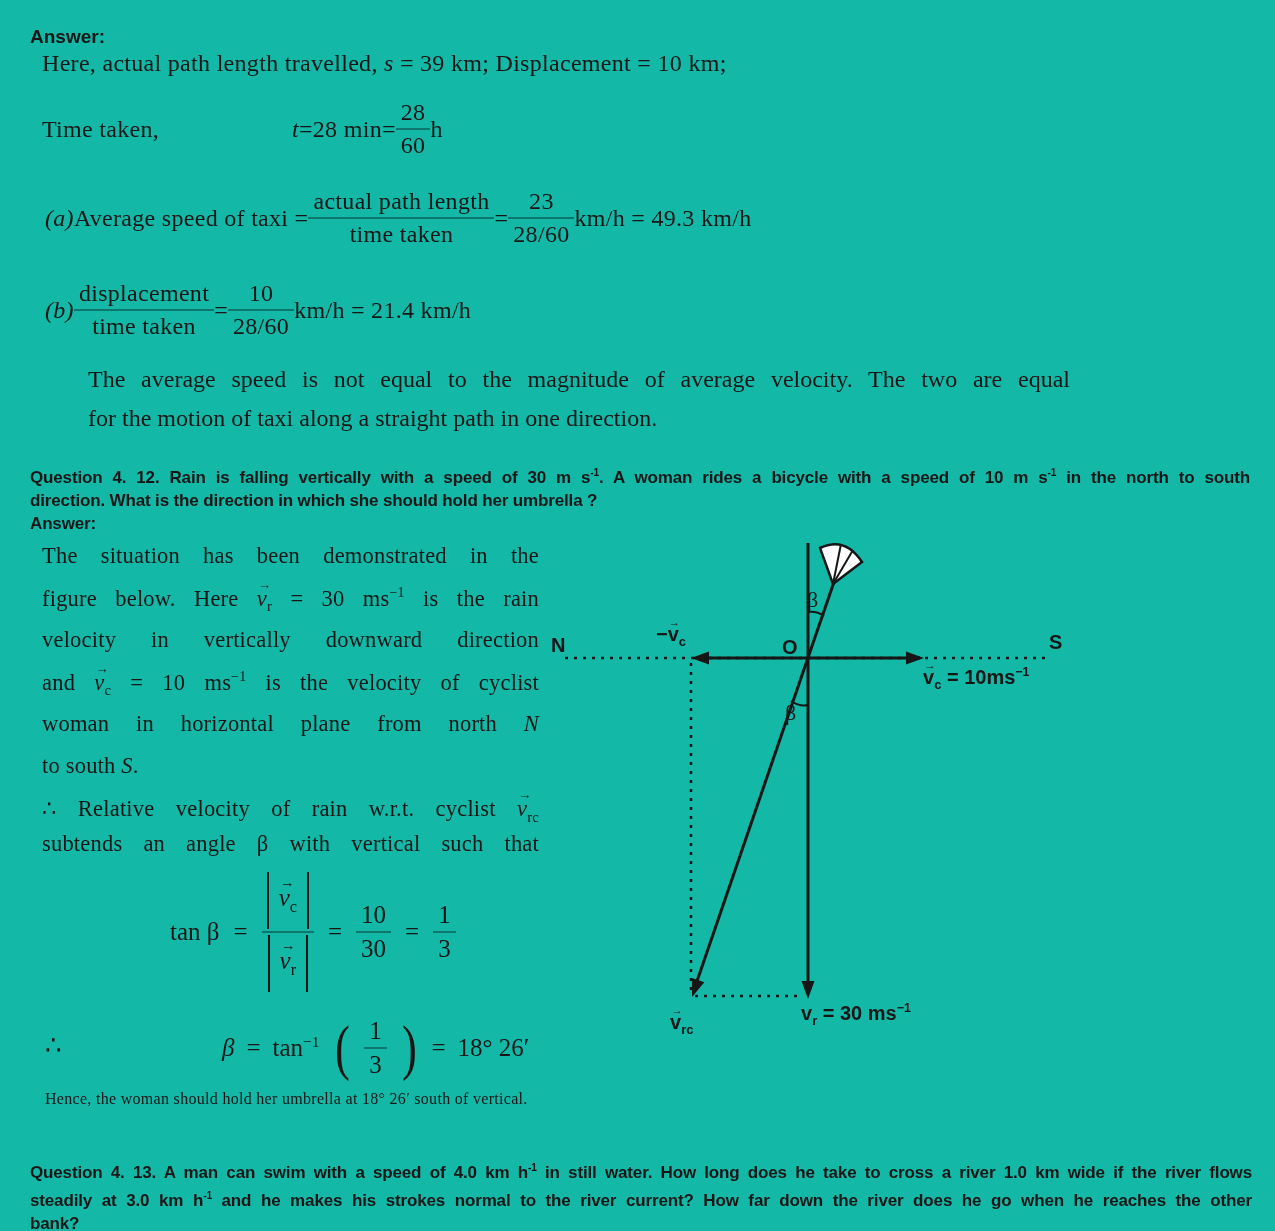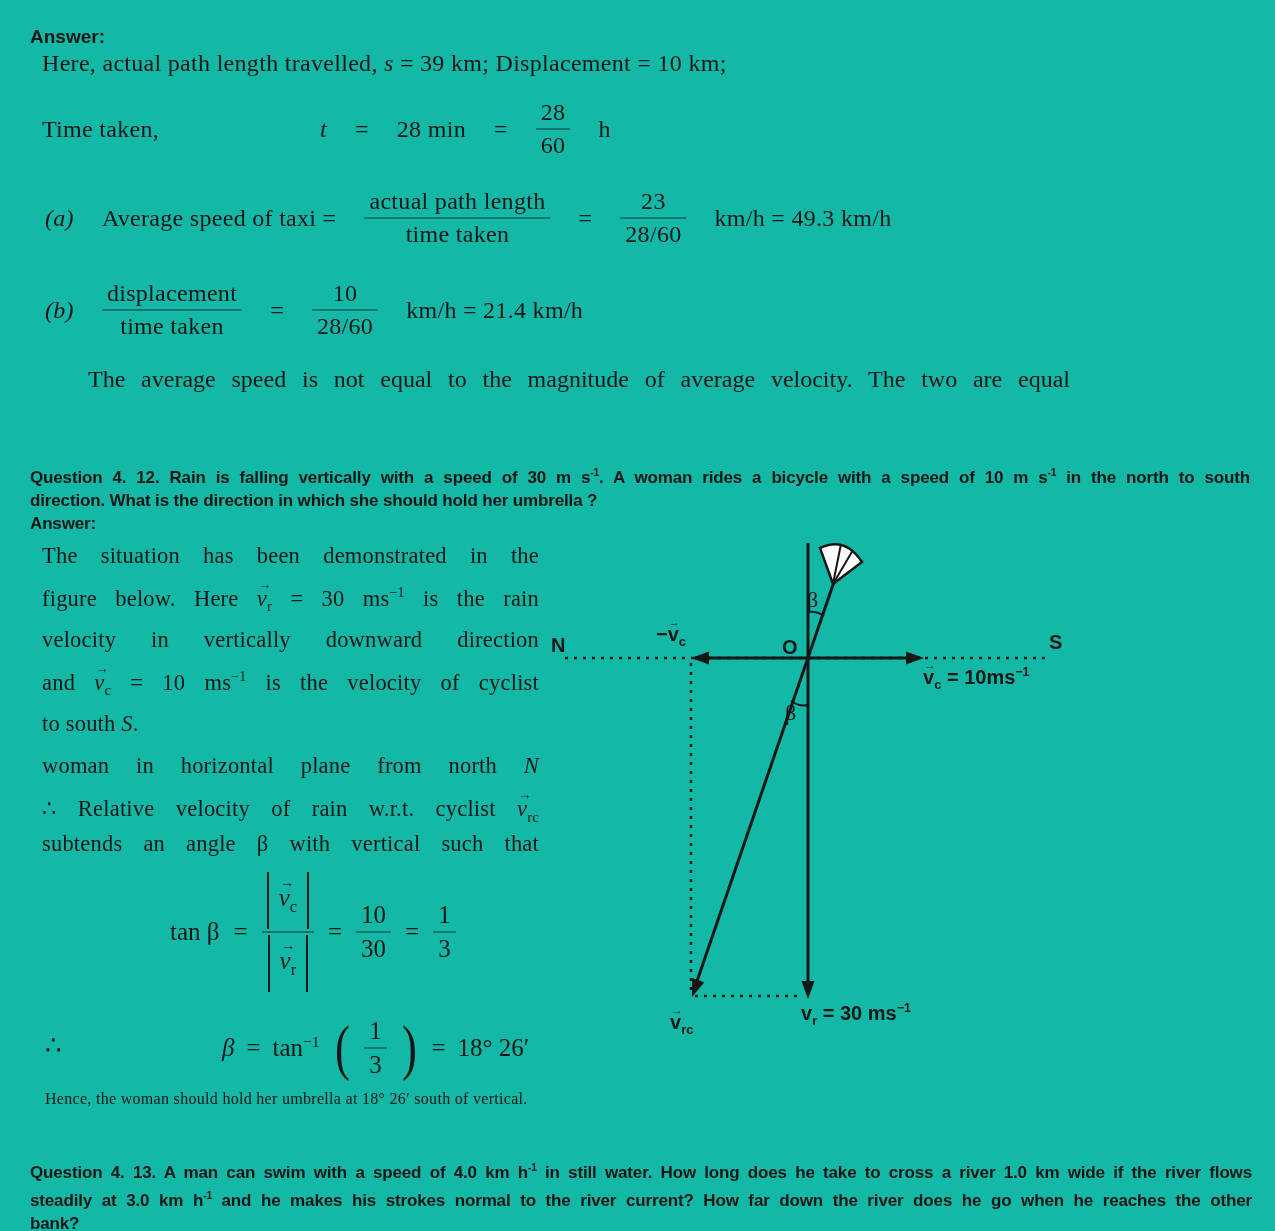--- a/index.html
+++ b/index.html
@@ -5,21 +5,21 @@
   html,body{margin:0;padding:0;background:#fff}
   .page{position:relative;width:1275px;height:1231px;background:#14b8a6;color:#161616;overflow:hidden}
   .abs{position:absolute}
   .serif{font-family:"Liberation Serif","DejaVu Serif",serif}
   .t24{font-size:24px;letter-spacing:.3px}
   .it{font-style:italic}
   .hsans{position:absolute;font-family:"Liberation Sans","DejaVu Sans",sans-serif;font-weight:bold;font-size:19px}
   .sansq{position:absolute;font-family:"Liberation Sans","DejaVu Sans",sans-serif;font-weight:bold;
          font-size:17px;line-height:23px;letter-spacing:-.15px}
   .sansq sup{font-size:.6em}
-  .row{position:absolute;display:flex;align-items:center;white-space:nowrap;gap:28px}
+  .row{position:absolute;display:flex;align-items:center;white-space:nowrap;gap:0}
   .frac{display:inline-flex;flex-direction:column;text-align:center}
   .frac .num{display:block;border-bottom:2px solid #0f766e;padding:0 5px 2px}
   .frac .den{display:block;padding:2px 5px 0}
   sub{font-size:.65em}
   sup{font-size:.62em}
   .vec{position:relative;display:inline-block;font-style:italic}
   .vec .arr{position:absolute;top:-.68em;left:.1em;font-size:.58em;font-style:normal;letter-spacing:0}
   .vec .arr-r{left:auto;right:-.12em}
   .jl{text-align:justify;text-align-last:justify}
   .lncol{position:absolute;font-size:22.5px;letter-spacing:.2px}
@@ -86,35 +86,36 @@
     <span>=</span>
     <span class="frac">
       <span class="num">10</span>
       <span class="den">28/60</span>
     </span>
     <span>km/h  =  21.4 km/h</span>
   </div>
 
   <div class="abs serif" style="left:88px;top:360px;width:982px;font-size:24px;line-height:39px">
     <div class="jl">The average speed is not equal to the magnitude of average velocity. The two are equal</div>
+    <div>for the motion of taxi along a straight path in one direction.</div>
   </div>
 
   <div class="sansq" style="left:30px;top:461px;width:1220px">
     <div class="jl"><span>Question 4. 12. Rain is falling vertically with a speed of 30 m s</span><sup>-1</sup><span>. A woman rides a bicycle with a speed of 10 m s</span><sup>-1</sup><span> in the north to south</span></div>
     <div>direction. What is the direction in which she should hold her umbrella ?</div>
     <div>Answer:</div>
   </div>
 
   <div class="lncol serif" style="left:42px;top:543px;width:497px">
     <div class="ln jl">The situation has been demonstrated in the</div>
     <div class="ln jl"><span>figure below. Here </span><span class="vec"><span class="arr">→</span><span>v</span></span><sub>r</sub><span> = 30 ms</span><sup>−1</sup><span> is the rain</span></div>
     <div class="ln jl">velocity in vertically downward direction</div>
     <div class="ln jl"><span>and </span><span class="vec"><span class="arr">→</span><span>v</span></span><sub>c</sub><span> = 10 ms</span><sup>−1</sup><span> is the velocity of cyclist</span></div>
+    <div class="ln jl"><span>woman in horizontal plane from north </span><span class="it">N</span></div>
     <div class="ln"><span>to south </span><span class="it">S</span><span>.</span></div>
-    <div class="ln jl"><span>woman in horizontal plane from north </span><span class="it">N</span></div>
     <div class="lns jl"><span>∴ Relative velocity of rain w.r.t. cyclist </span><span class="vec"><span class="arr">→</span><span>v</span></span><sub>rc</sub></div>
     <div class="lns jl">subtends an angle β with vertical such that</div>
   </div>
 
   <div class="row serif" style="left:170px;top:858px;height:148px;font-size:25px;gap:14px">
     <span>tan β</span>
     <span>=</span>
     <span class="frac">
       <span class="num"><span class="mag"><span class="vec"><span class="arr">→</span><span>v</span></span><sub>c</sub></span></span>
       <span class="den"><span class="mag"><span class="vec"><span class="arr">→</span><span>v</span></span><sub>r</sub></span></span>

